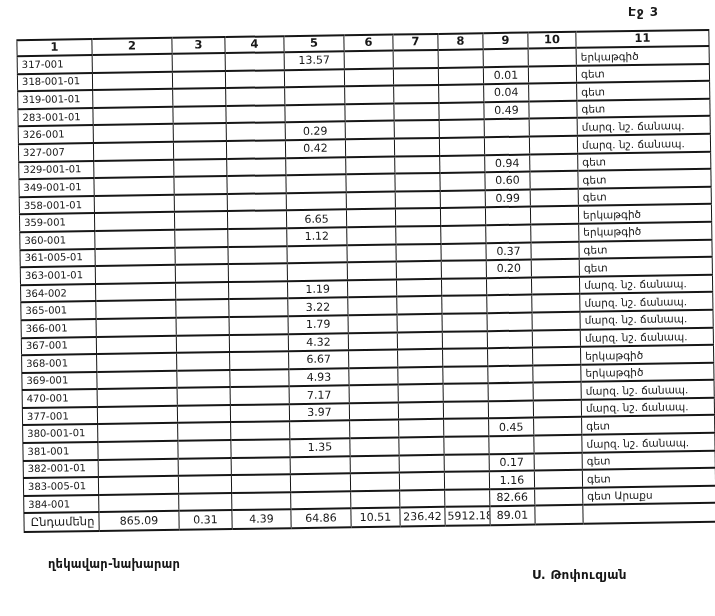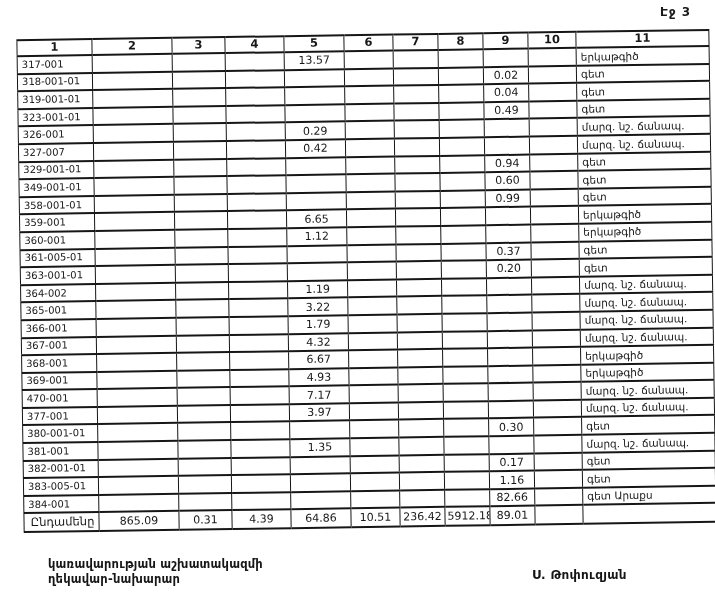--- a/index.html
+++ b/index.html
@@ -18,21 +18,20 @@
   }
   
   .page-num {
     position: absolute;
     top: 5px;
     left: 628px;
     font-size: 12px;
     font-weight: bold;
     letter-spacing: 1px;
     color: #1a1a1a;
-    margin-left: 32px;
   }
   
   .table-wrap {
     position: absolute;
     top: 34px;
     left: 20px;
     width: 692px;
     transform: rotate(-0.85deg);
     transform-origin: center center;
   }
@@ -154,39 +153,39 @@
           </tr>
           <tr>
             <td class="c0">318-001-01</td>
             <td class="c1"></td>
             <td class="c2"></td>
             <td class="c3"></td>
             <td class="c4"></td>
             <td class="c5"></td>
             <td class="c6"></td>
             <td class="c7"></td>
-            <td class="c8">0.02</td>
+            <td class="c8">0.01</td>
             <td class="c9"></td>
             <td class="c10">գետ</td>
           </tr>
           <tr>
             <td class="c0">319-001-01</td>
             <td class="c1"></td>
             <td class="c2"></td>
             <td class="c3"></td>
             <td class="c4"></td>
             <td class="c5"></td>
             <td class="c6"></td>
             <td class="c7"></td>
             <td class="c8">0.04</td>
             <td class="c9"></td>
             <td class="c10">գետ</td>
           </tr>
           <tr>
-            <td class="c0">323-001-01</td>
+            <td class="c0">283-001-01</td>
             <td class="c1"></td>
             <td class="c2"></td>
             <td class="c3"></td>
             <td class="c4"></td>
             <td class="c5"></td>
             <td class="c6"></td>
             <td class="c7"></td>
             <td class="c8">0.49</td>
             <td class="c9"></td>
             <td class="c10">գետ</td>
@@ -414,21 +413,21 @@
           </tr>
           <tr>
             <td class="c0">380-001-01</td>
             <td class="c1"></td>
             <td class="c2"></td>
             <td class="c3"></td>
             <td class="c4"></td>
             <td class="c5"></td>
             <td class="c6"></td>
             <td class="c7"></td>
-            <td class="c8">0.30</td>
+            <td class="c8">0.45</td>
             <td class="c9"></td>
             <td class="c10">գետ</td>
           </tr>
           <tr>
             <td class="c0">381-001</td>
             <td class="c1"></td>
             <td class="c2"></td>
             <td class="c3"></td>
             <td class="c4">1.35</td>
             <td class="c5"></td>
@@ -488,19 +487,18 @@
             <td class="c7">5912.18</td>
             <td class="c8">89.01</td>
             <td class="c9"></td>
             <td class="c10"></td>
           </tr>
         </tbody>
     </table>
   </div>
 
   <div class="footer-left">
-    <div>կառավարության աշխատակազմի</div>
     <div>ղեկավար-նախարար</div>
   </div>
 
   <div class="signature">Ս. Թոփուզյան</div>
 
 </div>
 
 </body></html>

